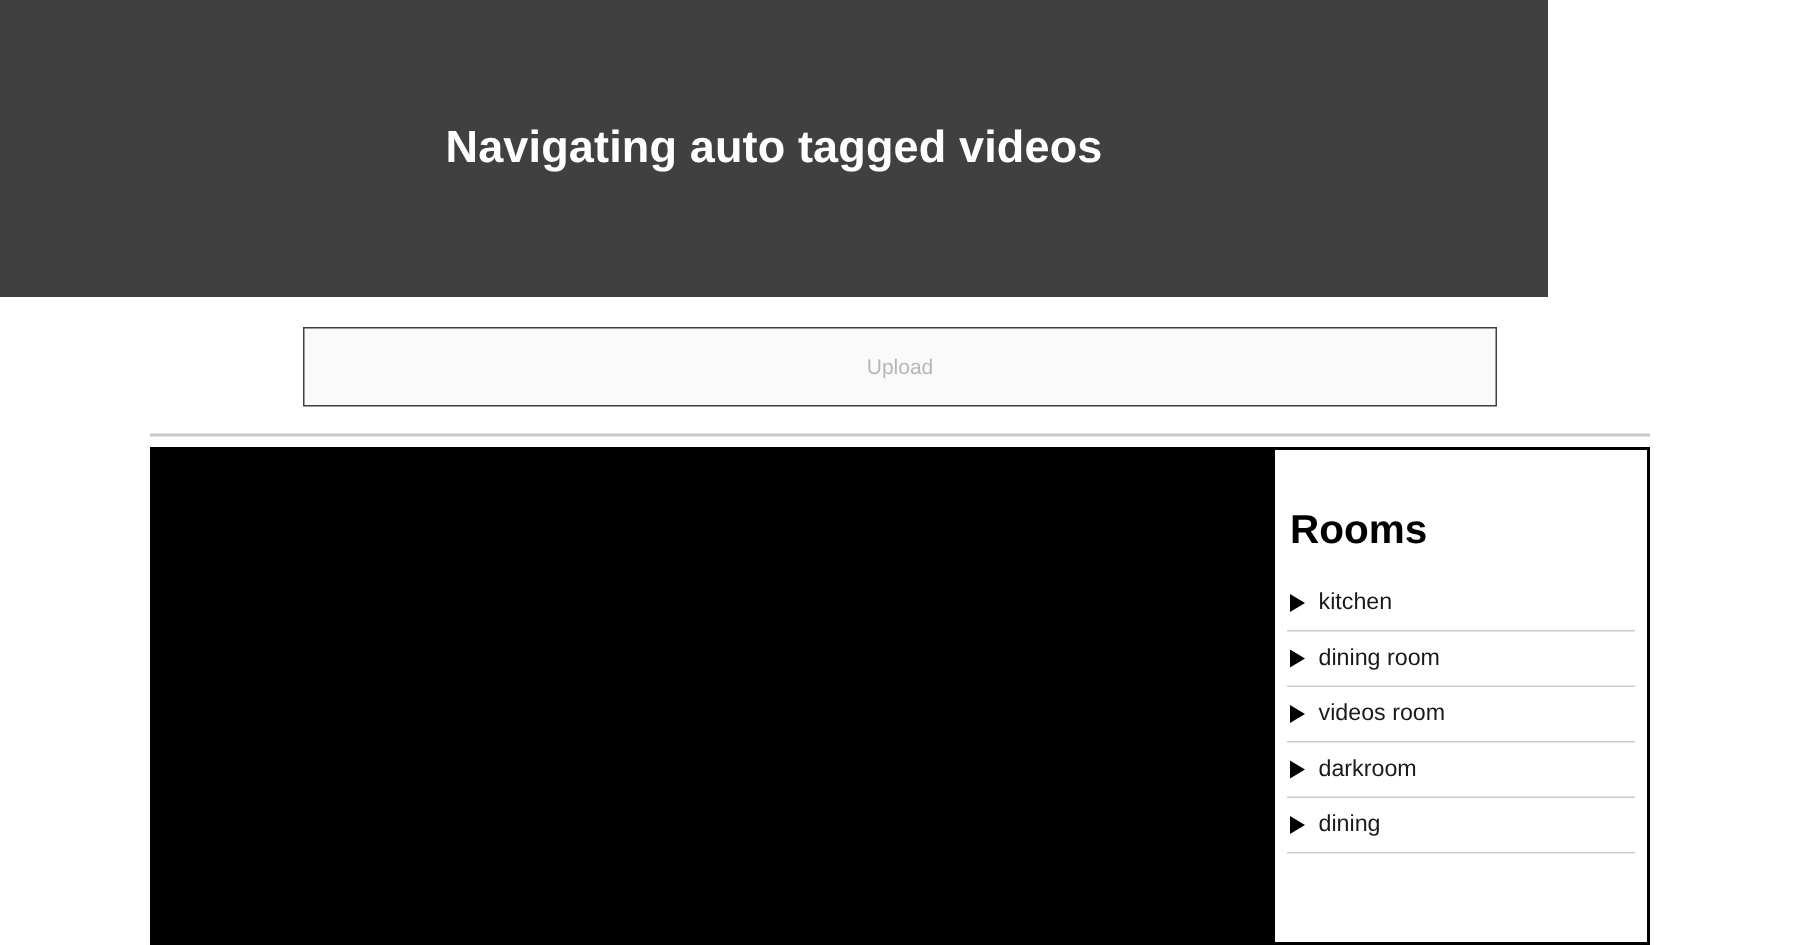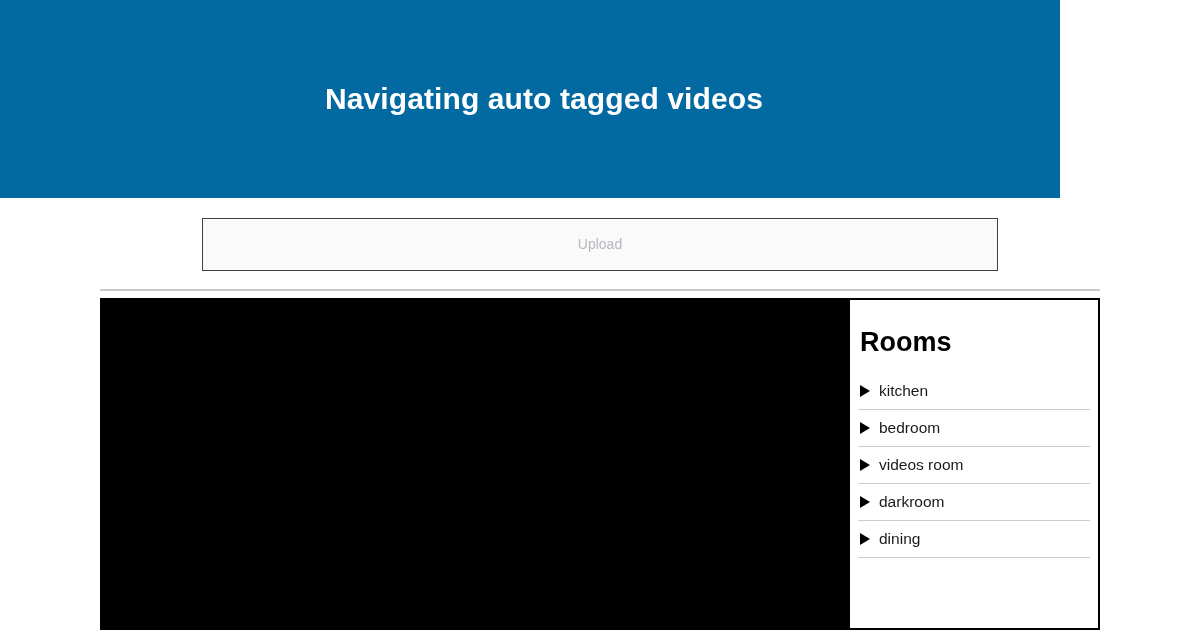--- a/index.html
+++ b/index.html
@@ -20,25 +20,24 @@
     background: #ffffff;
   }
 
   
   .header-banner {
     position: absolute;
     left: 0;
     top: 0;
     width: 1032px;
     height: 198px;
-    background: #0369a1;
+    background: #404040;
     display: flex;
     align-items: center;
     justify-content: center;
-    padding-left: 28px;
   }
 
   .header-title {
     color: #ffffff;
     font-size: 30px;
     font-weight: bold;
     letter-spacing: 0.1px;
     line-height: 1;
     text-align: center;
     font-family: "Liberation Sans", sans-serif;
@@ -116,21 +115,21 @@
 
   
   .rooms-panel {
     width: 252px;
     height: 332px;
     flex: none;
     background: #ffffff;
     border: 2px solid #000000;
     border-left: 2px solid #000000;
     box-sizing: border-box;
-    padding: 0 8px;
+    padding: 11px 8px;
     overflow: hidden;
   }
 
   .rooms-heading {
     font-size: 27px;
     font-weight: bold;
     color: #000000;
     line-height: 1;
     margin: 29px 0 0 0;
     padding: 0 0 0 2px;
@@ -213,31 +212,31 @@
           <div class="room-summary">
             <span class="room-marker">
               <svg width="10" height="12" viewBox="0 0 10 12" aria-hidden="true">
                   <polygon points="0,0 10,6 0,12" fill="#000000"></polygon>
                 </svg>
             </span>
             <span class="room-label">kitchen</span>
           </div>
         </li>
 
-
-        <li class="room-item">
-          <div class="room-summary">
-            <span class="room-marker">
-              <svg width="10" height="12" viewBox="0 0 10 12" aria-hidden="true">
-                  <polygon points="0,0 10,6 0,12" fill="#000000"></polygon>
-                </svg>
-            </span>
-            <span class="room-label">bedroom</span>
-          </div>
-        </li>
+        <li class="room-item">
+          <div class="room-summary">
+            <span class="room-marker">
+              <svg width="10" height="12" viewBox="0 0 10 12" aria-hidden="true">
+                  <polygon points="0,0 10,6 0,12" fill="#000000"></polygon>
+                </svg>
+            </span>
+            <span class="room-label">dining room</span>
+          </div>
+        </li>
+
 
         <li class="room-item">
           <div class="room-summary">
             <span class="room-marker">
               <svg width="10" height="12" viewBox="0 0 10 12" aria-hidden="true">
                   <polygon points="0,0 10,6 0,12" fill="#000000"></polygon>
                 </svg>
             </span>
             <span class="room-label">videos room</span>
           </div>

